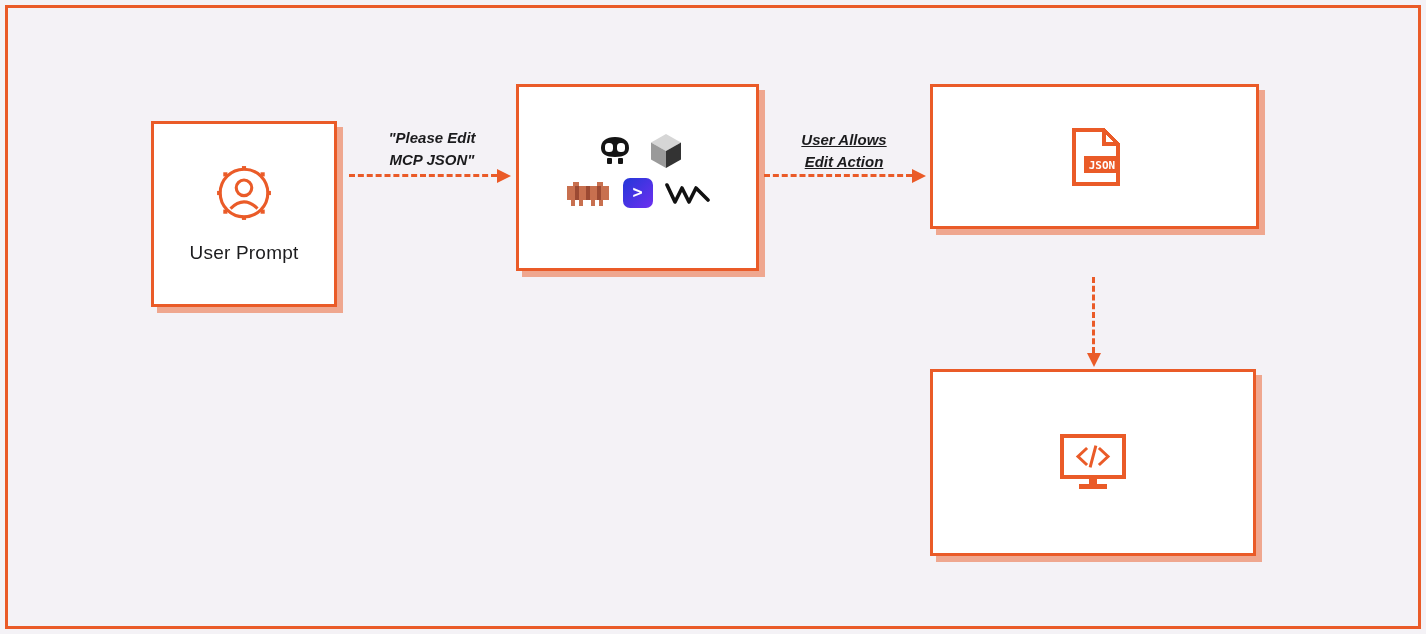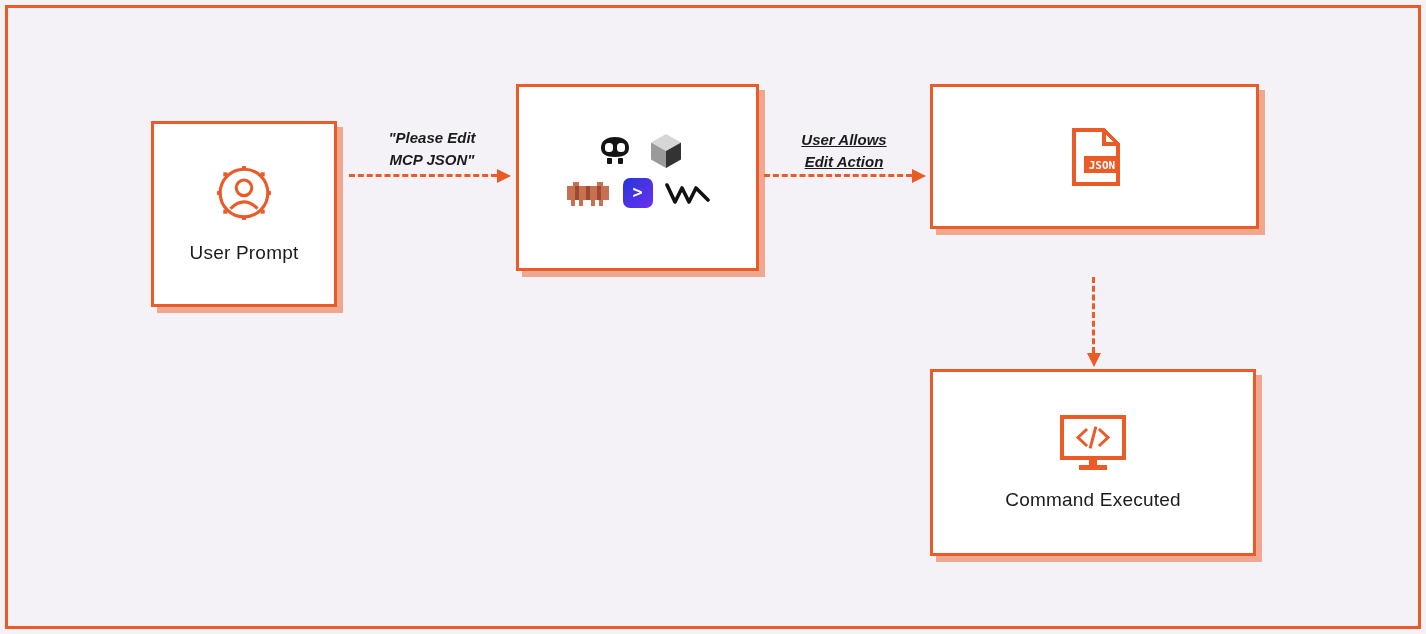--- a/index.html
+++ b/index.html
@@ -147,15 +147,14 @@
       <g style="stroke:var(--accent);" fill="none" stroke-width="3" stroke-linecap="square">
         <polyline points="26,15 18,22.5 26,30"></polyline>
         <polyline points="40,15 48,22.5 40,30"></polyline>
         <line x1="35.5" y1="13" x2="30.5" y2="32"></line>
       </g>
       <g style="fill:var(--accent);" shape-rendering="crispEdges">
         <rect x="29" y="43" width="8" height="7"></rect>
         <rect x="19" y="50" width="28" height="5"></rect>
       </g>
     </svg>
-    <div class="node-label">Command Executed</div>
   </div>
 </div>
 
 </body></html>

